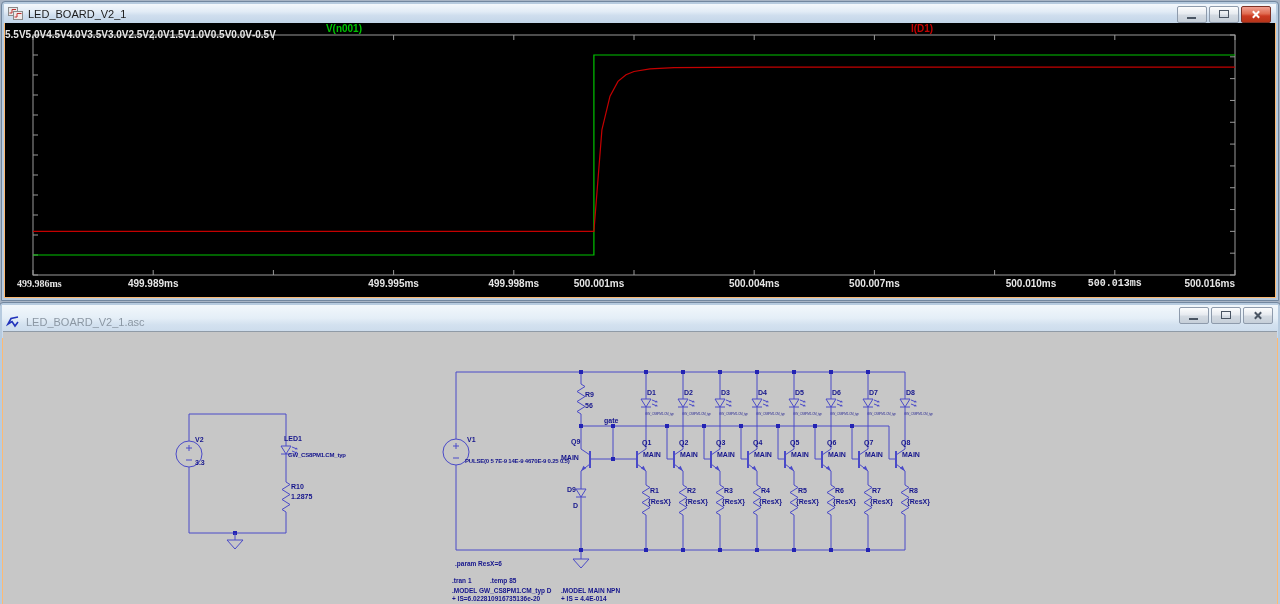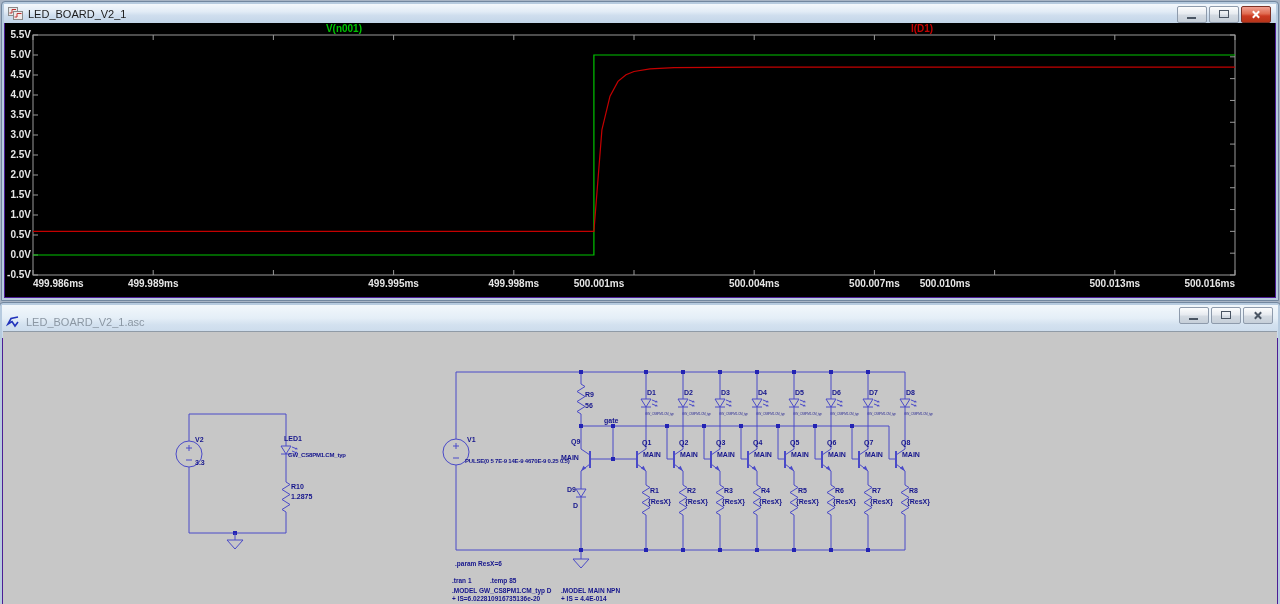--- a/index.html
+++ b/index.html
@@ -1,38 +1,38 @@
 <!DOCTYPE html>
 <html><head>
 <meta charset="utf-8">
 <style>
   html,body{margin:0;padding:0;}
   body{width:1280px;height:604px;position:relative;overflow:hidden;
        background:#a8b4c4;font-family:"Liberation Sans",sans-serif;}
   .win{position:absolute;box-sizing:border-box;border:2px solid #b7cbdf;outline:1px solid #72879f;
-       border-radius:3px 3px 0 0;background:#4c1d95;}
+       border-radius:3px 3px 0 0;background:#fdba74;}
   
   #win1{left:2px;top:2px;width:1276px;height:298px;}
   .titlebar{position:absolute;left:0;right:0;top:0;display:flex;align-items:center;
             background:linear-gradient(#f4f8fc,#e2ecf6 40%,#cfdeee 60%,#c3d5e8);}
   #win1 .titlebar{height:19px;}
   .title-text{font-size:11px;color:#1c1c1c;margin-left:5px;white-space:nowrap;}
   .win-icon{margin-left:4px;width:15px;height:13px;flex:0 0 auto;}
   .btns{position:absolute;right:5px;top:2px;display:flex;gap:2px;}
   .wbtn{width:28px;height:15px;border:1px solid #8e9bac;border-radius:2px;position:relative;
         background:linear-gradient(#fdfdfd,#e7ebf0 45%,#d3dae2 55%,#c6cfd9);}
   .wbtn.close-active{background:linear-gradient(#f0a092,#e06b50 45%,#cc3a22 60%,#b83418);border-color:#7e3024;}
   .glyph-min{position:absolute;left:9px;bottom:3px;width:9px;height:2px;background:#4a5563;}
   .glyph-max{position:absolute;left:9px;top:3px;width:8px;height:6px;border:1.5px solid #4a5563;}
   .glyph-x:before,.glyph-x:after{content:"";position:absolute;left:13px;top:3px;width:2px;height:9px;background:#fff;}
   .glyph-x:before{transform:rotate(45deg);} .glyph-x:after{transform:rotate(-45deg);}
   .glyph-x.gray:before,.glyph-x.gray:after{background:#4a5563;}
   #plot{position:absolute;left:1px;right:1px;top:19px;bottom:1px;background:#000;}
   #plot-svg{position:absolute;left:0;top:0;}
-  .ylabels{position:absolute;top:6px;height:252px;display:flex;flex-direction:column;
+  .ylabels{position:absolute;top:6px;height:252px;display:flex;flex-direction:row;
            justify-content:space-between;}
   .ylabels.left{left:0;width:26px;text-align:right;}
   .ylabels.right{left:1233px;width:41px;text-align:right;}
   .ytick{display:block;height:12px;line-height:12px;font-size:10px;font-weight:600;color:#e6e6e6;}
   #x-labels{position:absolute;left:0;top:255px;right:0;height:14px;}
   .xtick{position:absolute;top:0;font-size:10px;font-weight:600;color:#e6e6e6;transform:translateX(-50%);white-space:nowrap;}
   .trace-label{position:absolute;top:0;width:80px;text-align:center;font-size:10px;font-weight:700;}
   
   #win2{left:0;top:303px;width:1280px;height:316px;}
   #win2 .titlebar{height:33px;background:linear-gradient(#f2f7fb,#e4eef7 40%,#d3e1ef 60%,#c6d7e9);}
@@ -138,30 +138,30 @@
         <span class="ytick">3.0V</span>
         <span class="ytick">2.5V</span>
         <span class="ytick">2.0V</span>
         <span class="ytick">1.5V</span>
         <span class="ytick">1.0V</span>
         <span class="ytick">0.5V</span>
         <span class="ytick">0.0V</span>
         <span class="ytick">-0.5V</span>
       </div>
     <div id="x-labels">
-        <span class="xtick" style="left: 28px; transform: translateX(0px);">499.986ms</span>
+        <span class="xtick" style="left: 12px; transform: translateX(0px); font-family: Liberation Serif, serif;">499.986ms</span>
         <span class="xtick" style="left: 148.2px;">499.989ms</span>
         <span class="xtick" style="left: 260px; margin-top: 28px;">499.992ms</span>
         <span class="xtick" style="left: 388.6px;">499.995ms</span>
         <span class="xtick" style="left: 508.8px;">499.998ms</span>
         <span class="xtick" style="left: 594px;">500.001ms</span>
         <span class="xtick" style="left: 749.2px; text-align: center;">500.004ms</span>
         <span class="xtick" style="left: 869.4px;">500.007ms</span>
-        <span class="xtick" style="left: 940px;">500.010ms</span>
-        <span class="xtick" style="left: 1109.8px;">500.013ms</span>
+        <span class="xtick" style="left: 1026px;">500.010ms</span>
+        <span class="xtick" style="left: 1109.8px; font-family: Liberation Mono, monospace;">500.013ms</span>
         <span class="xtick" style="left: 1230px; transform: translateX(-100%);">500.016ms</span>
       </div>
     <div class="trace-label" id="trace-label-0" style="left: 277px; color: rgb(0, 196, 0); text-align: right;">V(n001)</div>
     <div class="trace-label" id="trace-label-1" style="left: 877px; color: rgb(196, 0, 0); text-align: center;">I(D1)</div>
   </div>
 </div>
 
 <div class="win" id="win2">
   <div class="titlebar">
     <svg class="win-icon" viewBox="0 0 15 13">

